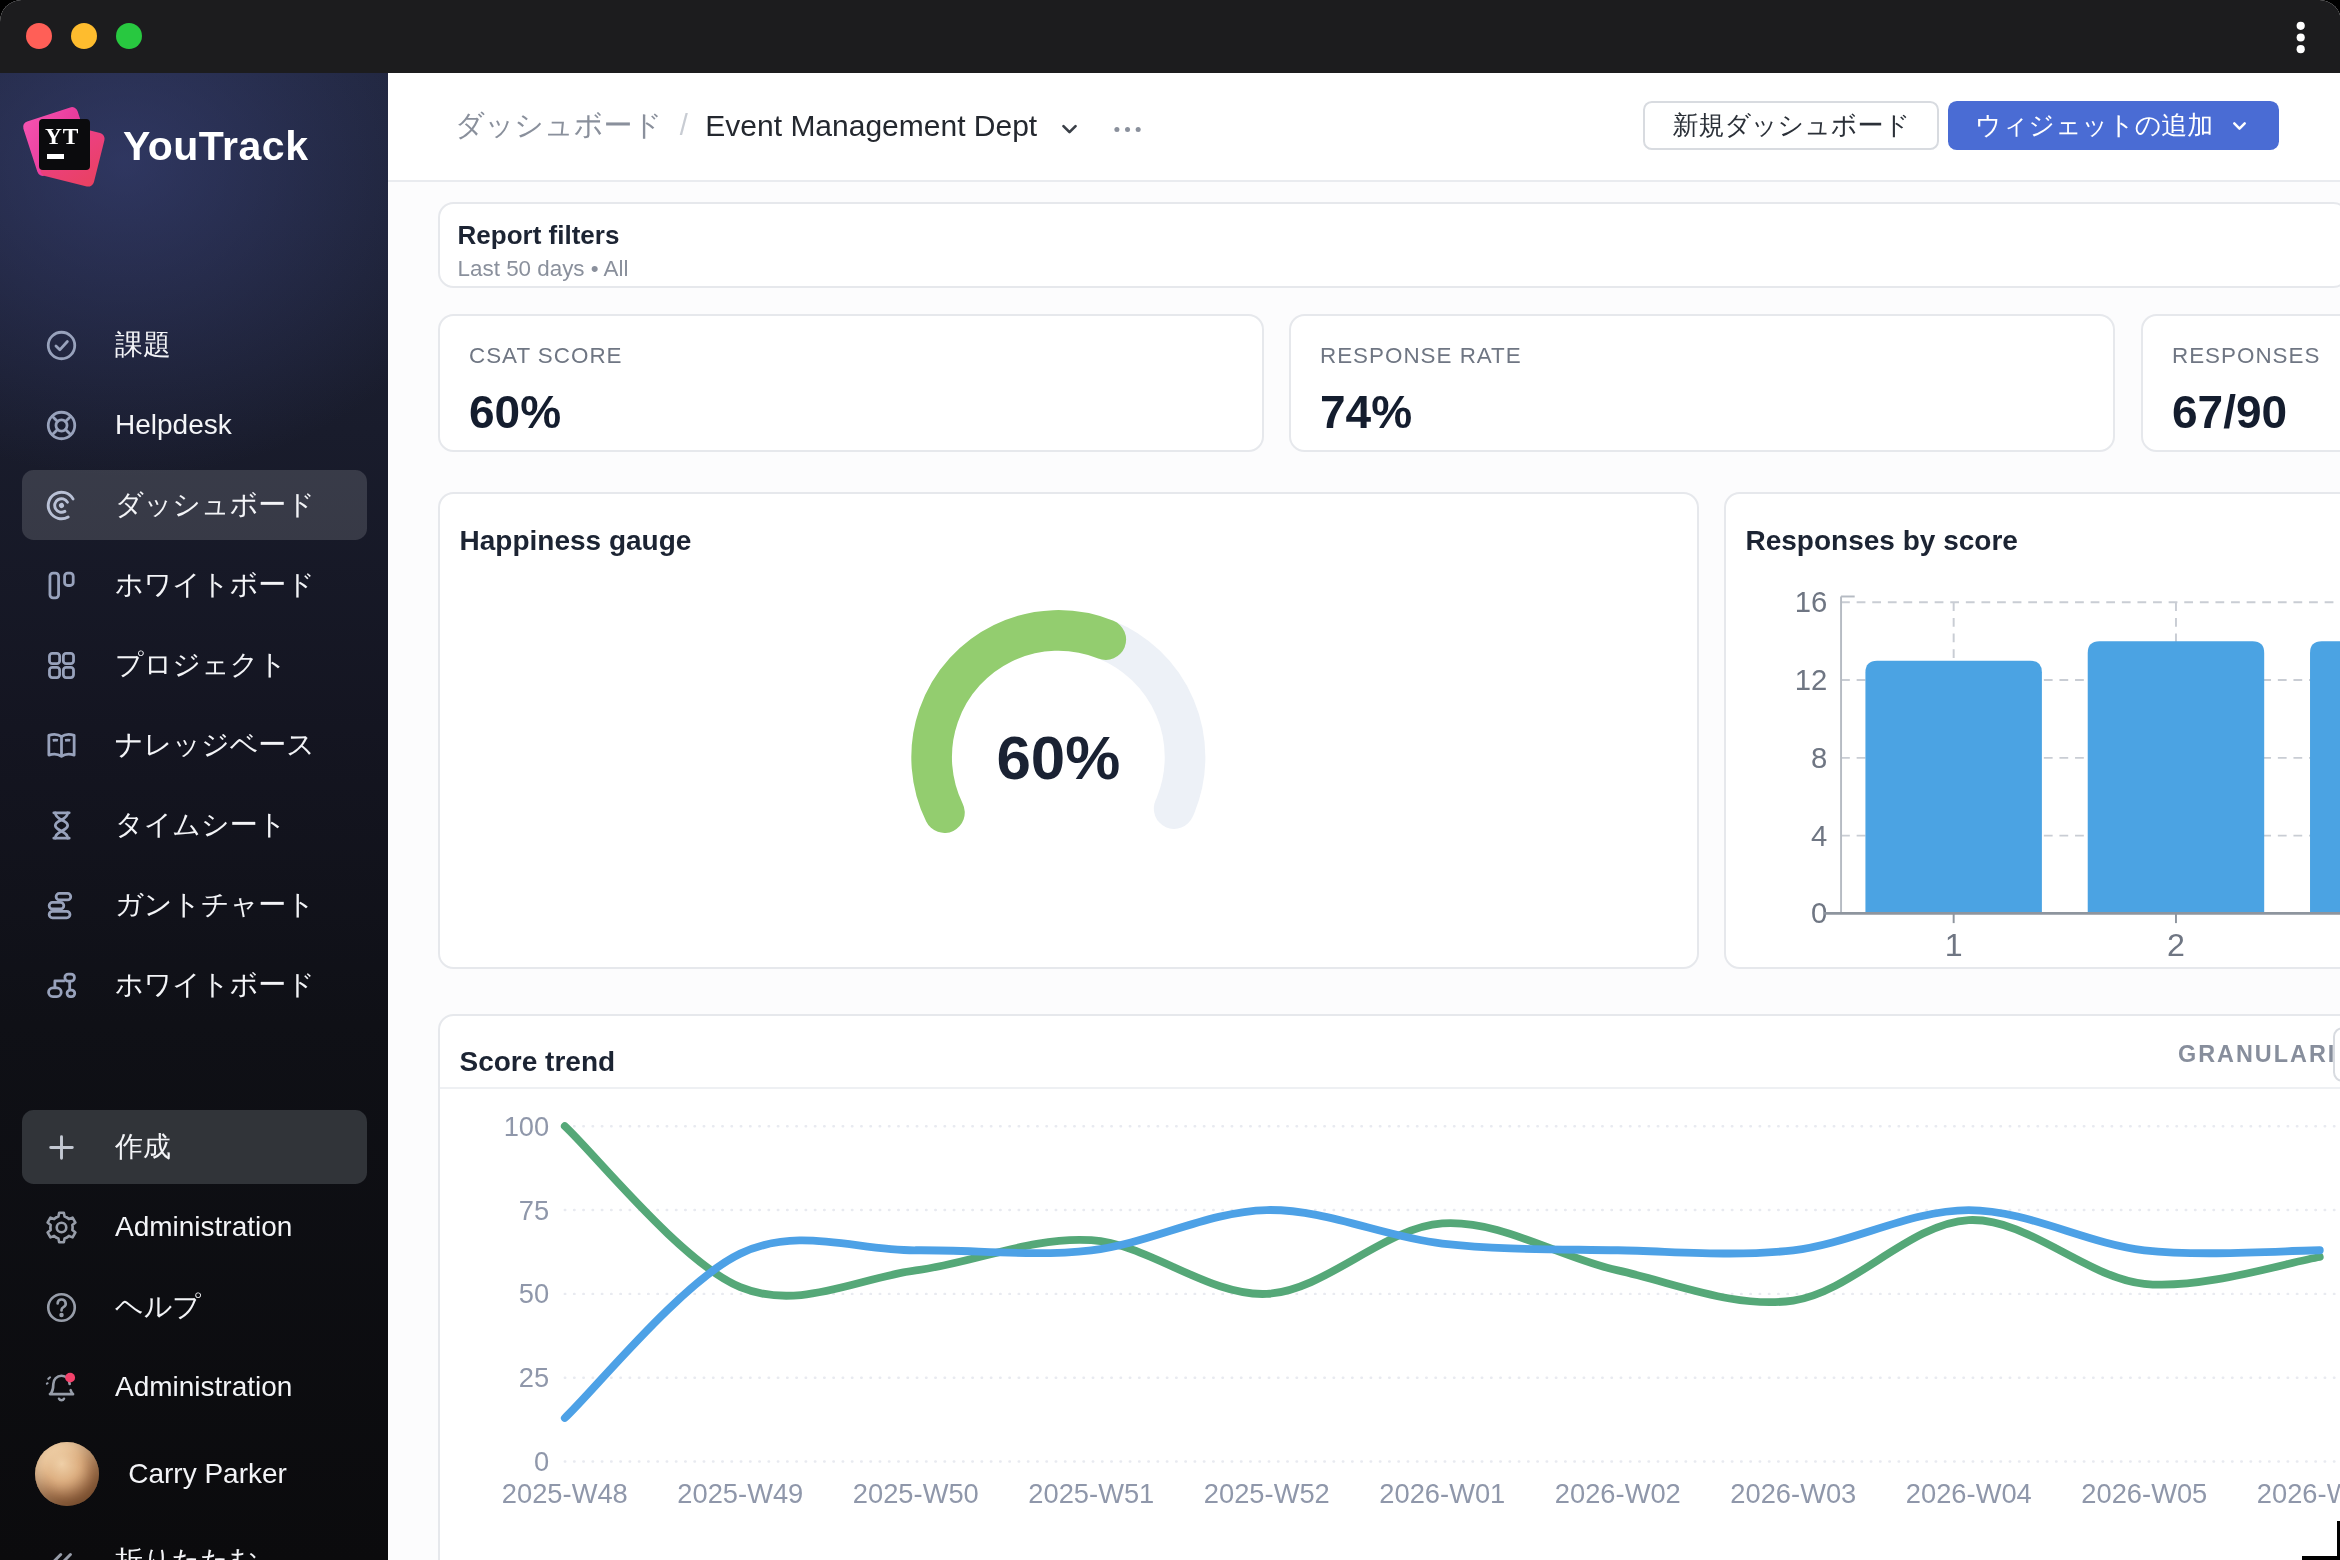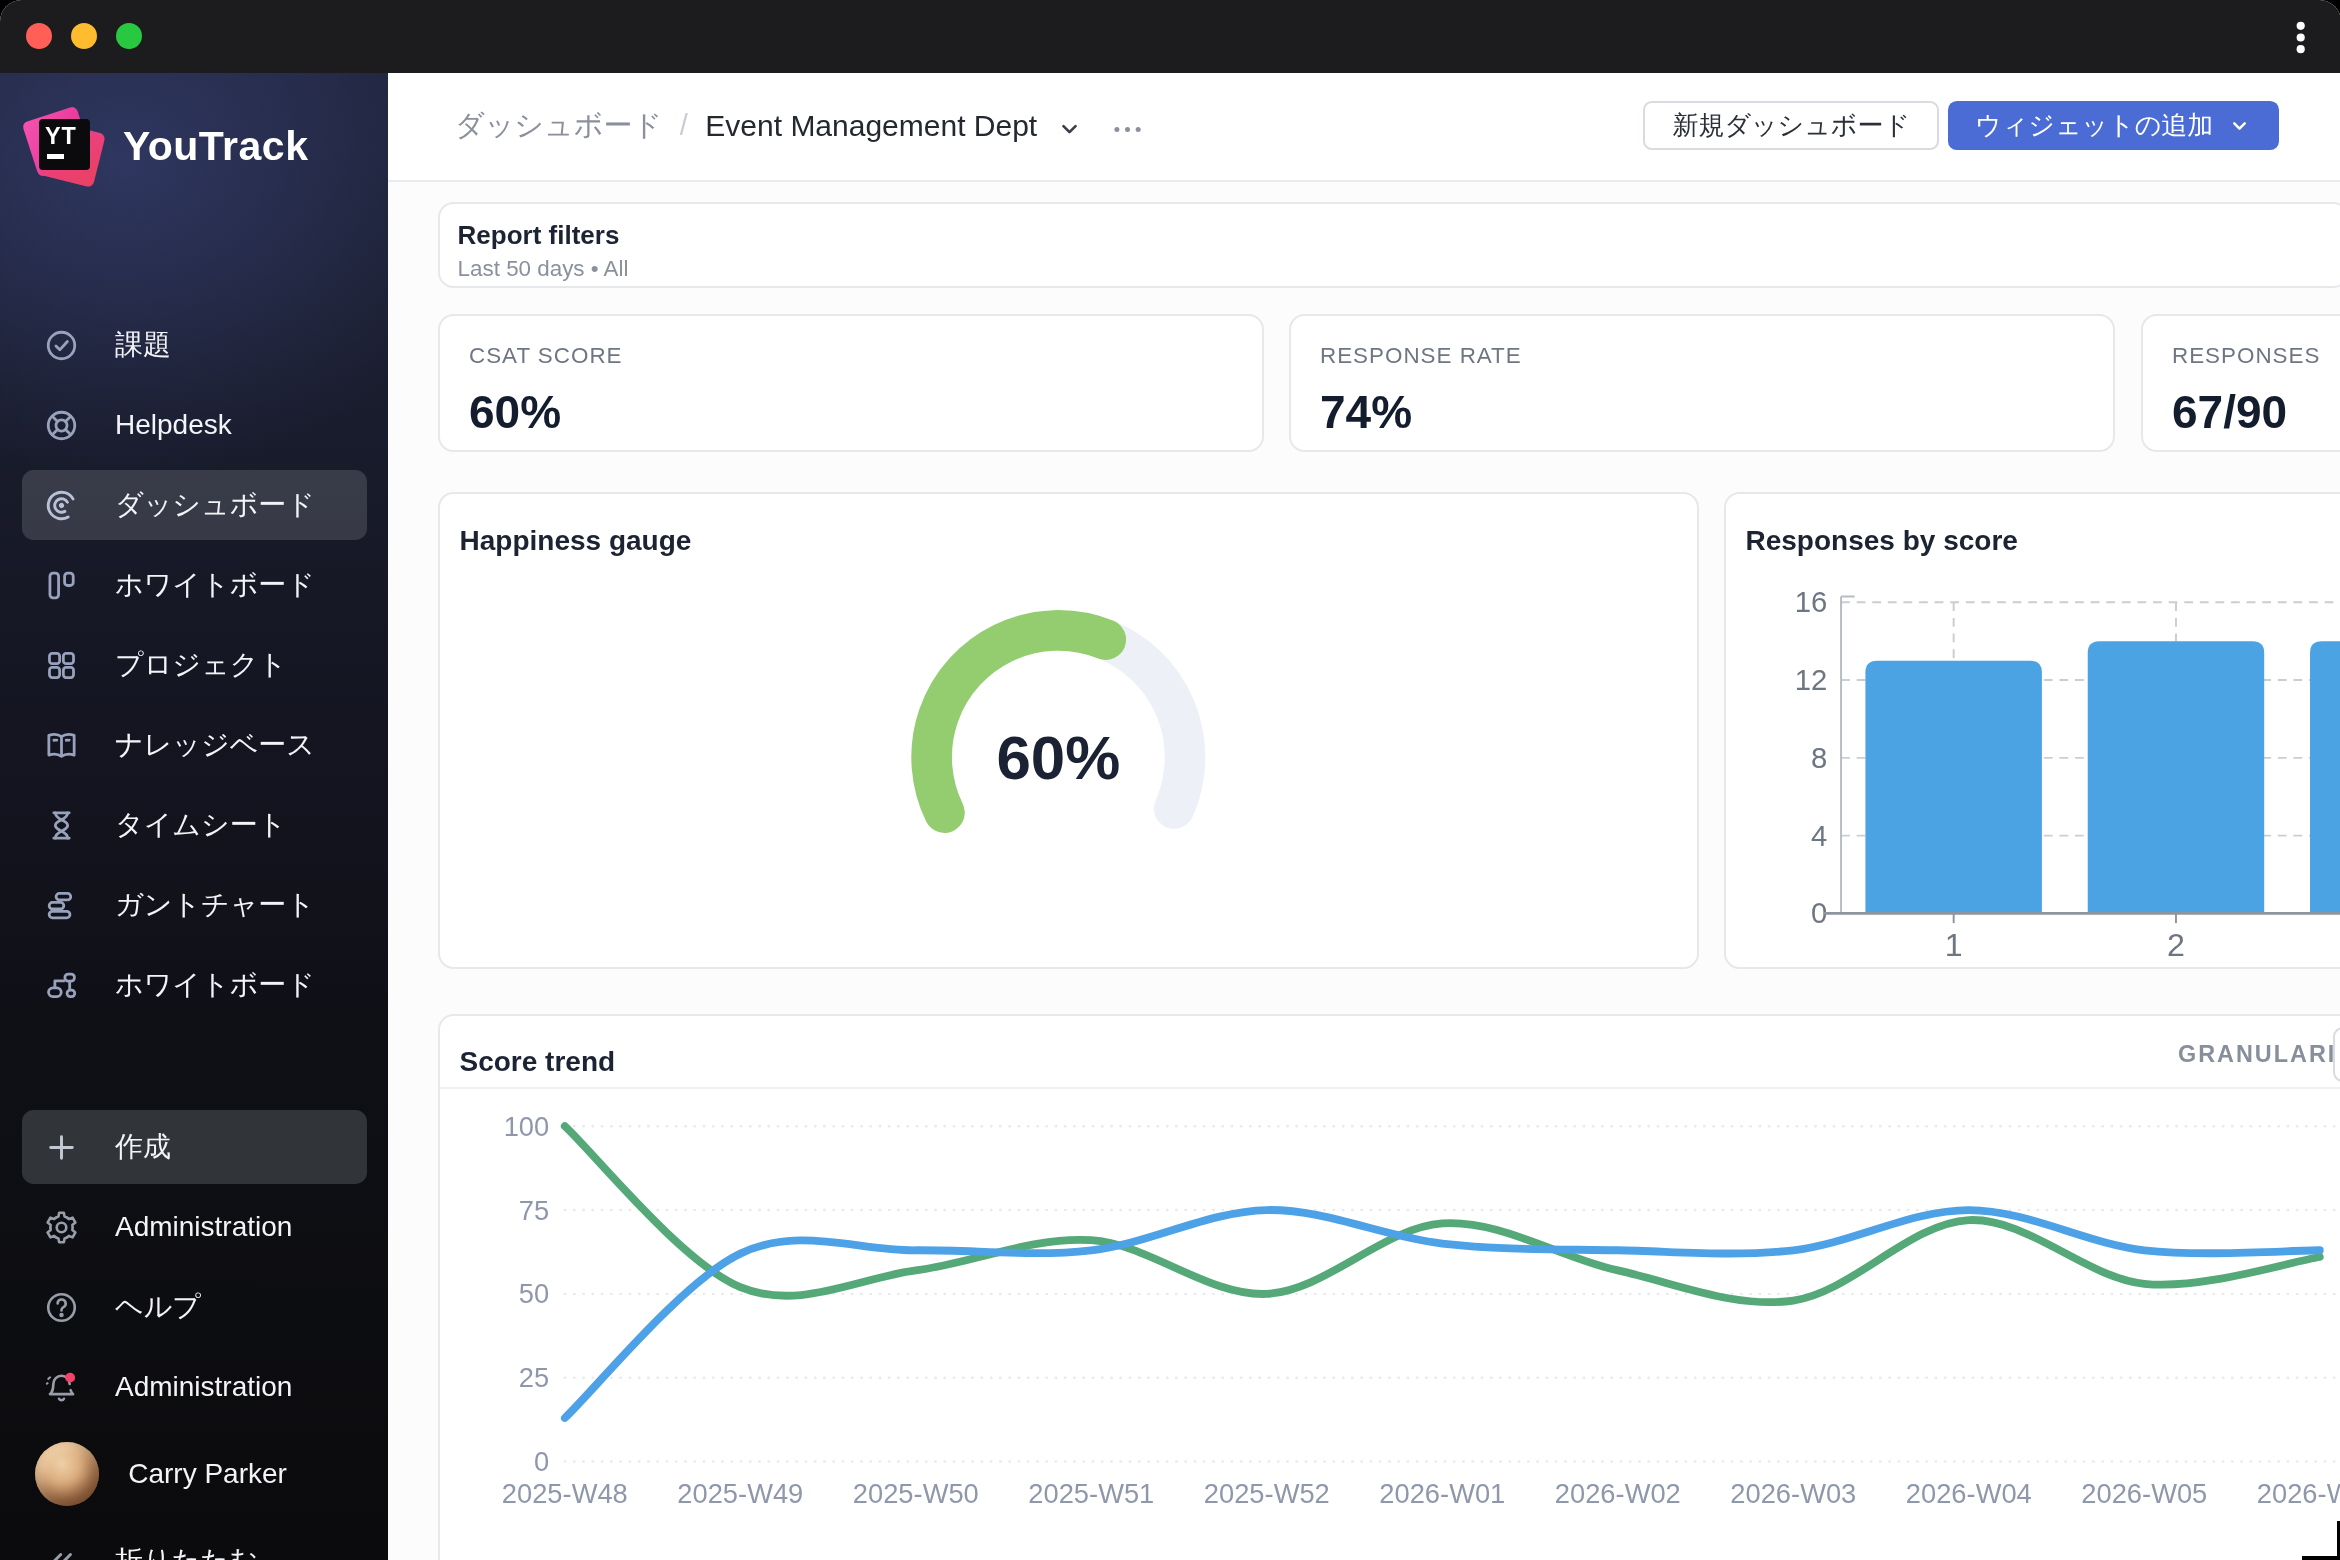--- a/index.html
+++ b/index.html
@@ -10,21 +10,21 @@
   .traffic{position:absolute;top:23.4px;width:26px;height:26px;border-radius:50%;}
   .t-red{left:26px;background:#ff5f57;}
   .t-yellow{left:71px;background:#febc2e;}
   .t-green{left:116px;background:#28c840;}
   .kebab{position:absolute;right:29px;top:17.6px;width:23.4px;height:39px;}
   
   .sidebar{position:absolute;left:0;top:73px;width:388px;height:1487px;
     background:radial-gradient(ellipse 605px 507px at 32% 6%, rgba(62,72,132,.55), transparent 62%),
     linear-gradient(180deg,#1e2338 0%,#191c2c 24%,#141521 44%,#0f1016 64%,#0b0b0d 100%);}
   .logo-row{position:absolute;left:23.4px;top:32px;height:82px;display:flex;align-items:center;}
-  .logo-mark{position:relative;width:78px;height:78px;flex:0 0 auto;}
+  .logo-mark{position:relative;width:78px;height:78px;flex:0 0 auto;font-family:Liberation Serif, serif;}
   .logo-sq{position:absolute;border-radius:5.9px;}
   .lsq1{left:5.9px;top:5.9px;width:57px;height:57px;background:linear-gradient(135deg,#f553b0,#e02a8c);transform:rotate(-18deg);}
   .lsq2{left:21.5px;top:19.5px;width:55px;height:55px;background:linear-gradient(135deg,#ef3f96,#e8415f);transform:rotate(14deg);}
   .lsq3{left:15.6px;top:11.7px;width:51px;height:51px;background:#0b0b0d;border-radius:3.9px;}
   .logo-yt{position:absolute;left:21.5px;top:15.6px;color:#fff;font-weight:700;font-size:23.4px;letter-spacing:1px;}
   .logo-underscore{position:absolute;left:23.4px;top:47px;width:17.6px;height:4.9px;background:#fff;}
   .logo-text{color:#fff;font-size:41px;font-weight:700;margin-left:21.5px;letter-spacing:0.5px;}
   .nav{position:absolute;left:0;top:232px;width:388px;}
   .nav-item{position:relative;height:80px;display:flex;align-items:center;padding-left:43px;box-sizing:border-box;cursor:pointer;}
   .nav-item .ico{width:37px;height:37px;flex:0 0 auto;display:flex;align-items:center;justify-content:center;}

